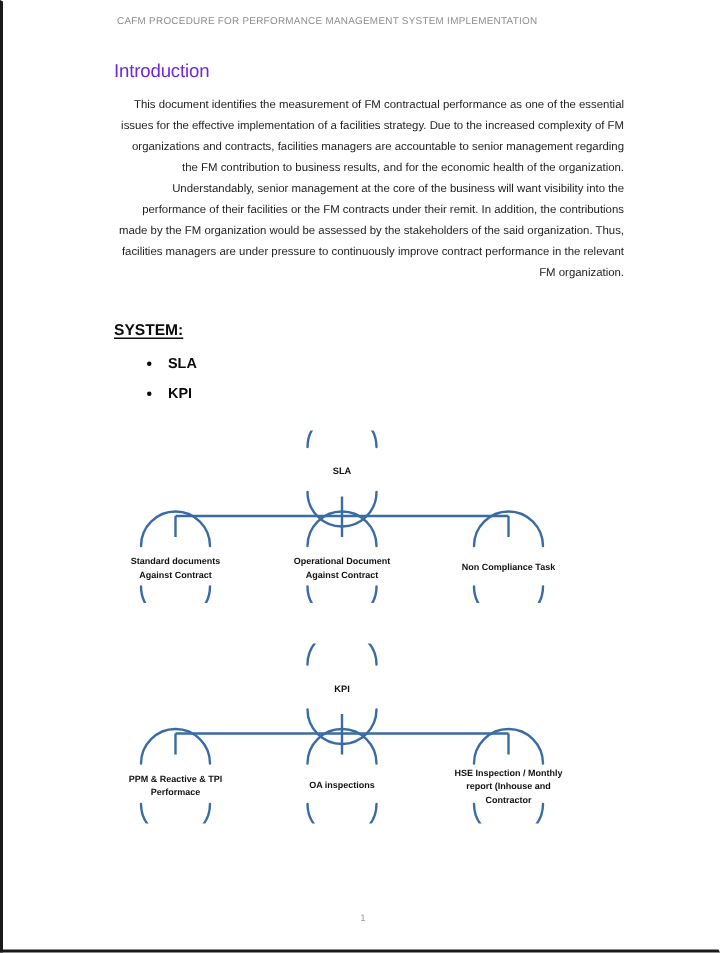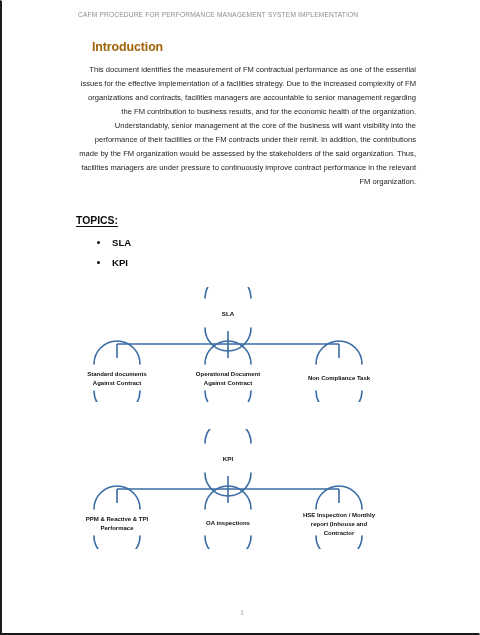--- a/index.html
+++ b/index.html
@@ -38,24 +38,23 @@
     color: #8d8d8d;
     white-space: nowrap;
   }
 
   
   .section-title {
     position: absolute;
     left: 74px;
     top: 39px;
     font-size: 12.4px;
-    font-weight: bold;
-    color: #a16207;
+    font-weight: normal;
+    color: #6d28d9;
     letter-spacing: -0.1px;
-    margin-left: 16px;
   }
 
   .body-par {
     position: absolute;
     left: 74px;
     top: 62px;
     width: 340px;
     font-size: 7.6px;
     line-height: 14.05px;
     color: #1c1c1c;
@@ -116,21 +115,21 @@
 <body>
 
 <div class="page">
 
   <div class="doc-header">CAFM PROCEDURE FOR PERFORMANCE MANAGEMENT SYSTEM IMPLEMENTATION</div>
 
   <div class="section-title">Introduction</div>
 
   <div class="body-par">This document identifies the measurement of FM contractual performance as one of the essential issues for the effective implementation of a facilities strategy. Due to the increased complexity of FM organizations and contracts, facilities managers are accountable to senior management regarding the FM contribution to business results, and for the economic health of the organization. Understandably, senior management at the core of the business will want visibility into the performance of their facilities or the FM contracts under their remit. In addition, the contributions made by the FM organization would be assessed by the stakeholders of the said organization. Thus, facilities managers are under pressure to continuously improve contract performance in the relevant FM organization.</div>
 
-  <div class="topics-title">TOPICS:</div>
+  <div class="topics-title">SYSTEM:</div>
 
   <ul class="topics-list">
     <li>SLA</li>
     <li>KPI</li>
   </ul>
 
   <div class="diagram" id="diagram-sla">
     <svg viewBox="0 0 480 115" xmlns="http://www.w3.org/2000/svg">
       <g stroke="#3a6ba5" stroke-width="1.6" fill="none" stroke-linecap="round">
 

